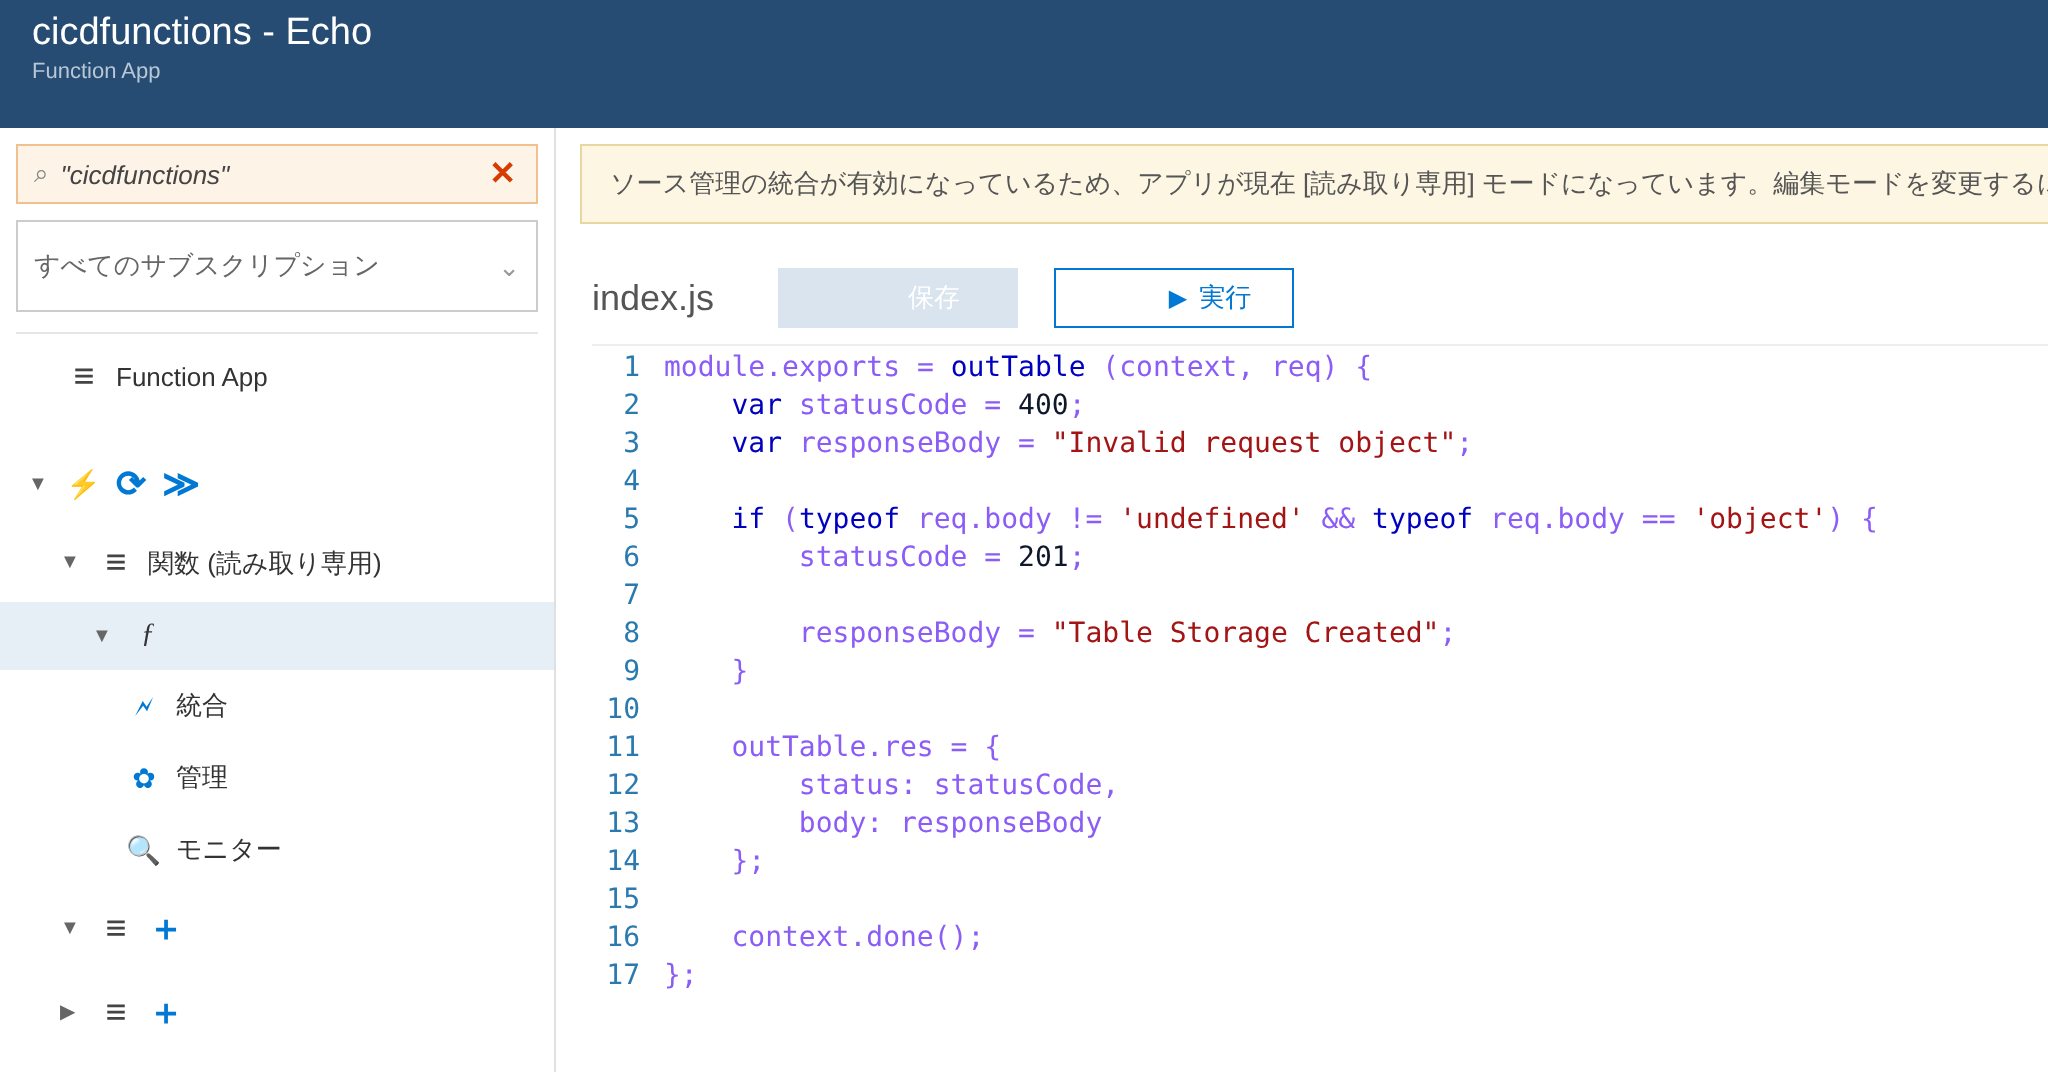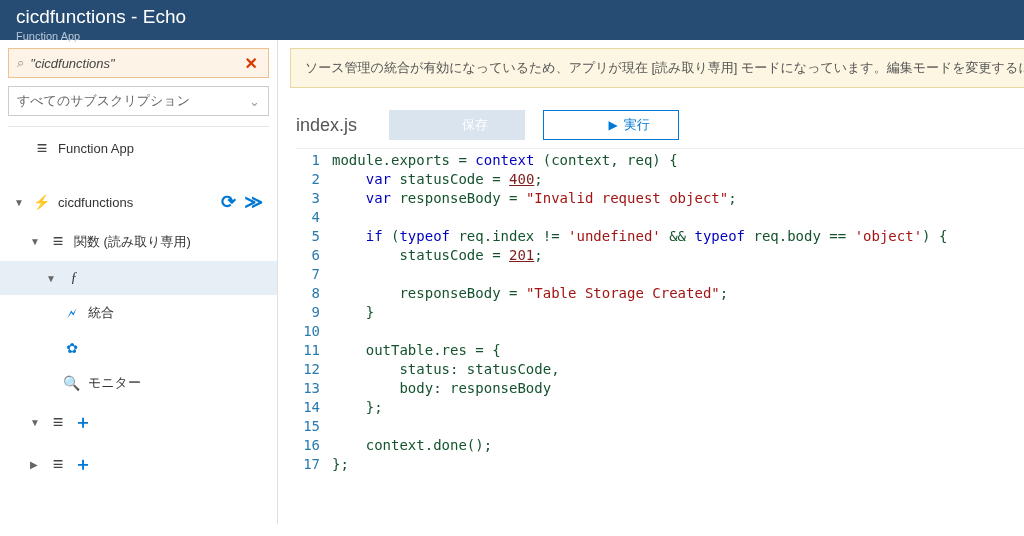--- a/index.html
+++ b/index.html
@@ -9,21 +9,21 @@
     background: #fff;
     width: 1024px;
     height: 536px;
     overflow: hidden;
     color: #333;
   }
   .topbar {
     background: #264c73;
     color: #fff;
     padding: 6px 16px 8px 16px;
-    height: 40px;
+    height: 64px;
   }
   .topbar-title {
     font-size: 19px;
     font-weight: 400;
     color: #fff;
   }
   .topbar-sub {
     font-size: 11px;
     color: #b8c6d6;
     margin-top: 2px;
@@ -55,21 +55,21 @@
     background: transparent;
     outline: none;
     font-size: 13px;
     font-style: italic;
     color: #444;
   }
   .searchbox .clear { color: #d83b01; font-weight: bold; cursor: pointer; padding: 0 2px; font-size:16px; }
   .combo {
     margin: 4px 8px 8px 8px;
     border: 1px solid #ccc;
-    height: 30px;
+    height: 46px;
     display: flex;
     align-items: center;
     padding: 0 8px;
     color: #666;
     position: relative;
   }
   .combo .chev { position: absolute; right: 8px; color: #999; }
   .side-item {
     display: flex;
     align-items: center;
@@ -128,21 +128,21 @@
     margin: 22px 0 4px 18px;
     gap: 18px;
   }
   .filename {
     font-size: 18px;
     color: #555;
     margin-right: 14px;
   }
   .btn {
     height: 30px;
-    width: 136px;
+    width: 120px;
     display: inline-flex;
     align-items: center;
     justify-content: center;
     font-size: 13px;
     cursor: pointer;
     padding-left: 36px;
   }
   .btn-save { background: #d9e4ee; color: #fff; border: none; }
   .btn-run { background: #fff; border: 1px solid #0078d4; color: #0078d4; }
   .btn-run .tri { margin-right: 6px; font-size:12px; }
@@ -157,23 +157,23 @@
   .code-line { display: flex; }
   .gutter {
     width: 36px;
     text-align: right;
     color: #2a7ab0;
     padding-right: 12px;
     user-select: none;
   }
   .code { white-space: pre; }
   .kw { color: #0000c0; }
-  .num { color: #7f1d1d; text-decoration: underline; }
+  .num { color: #0f172a; }
   .str { color: #a31515; }
-  .id { color: #14532d; }
+  .id { color: #8b5cf6; }
   .divider { border-top:1px solid #e6e6e6; margin:2px 8px;}
 </style>
 </head>
 <body>
 
 <div class="topbar">
   <div class="topbar-title">cicdfunctions - Echo</div>
   <div class="topbar-sub">Function App</div>
 </div>
 
@@ -196,21 +196,20 @@
       <span class="arrow"></span>
       <span class="sicon icon-bars"></span>
       <span class="slabel">Function App</span>
     </div>
 
     <div style="height:14px"></div>
 
     <div class="side-item level1">
       <span class="arrow">▼</span>
       <span class="sicon icon-lightning">⚡</span>
-      <span class="slabel">cicdfunctions</span>
       <span class="tail">
         <span>⟳</span>
         <span>≫</span>
       </span>
     </div>
 
     <div class="side-item level2">
       <span class="arrow">▼</span>
       <span class="sicon icon-bars"></span>
       <span class="slabel">関数 (読み取り専用)</span>
@@ -220,20 +219,21 @@
       <span class="arrow">▼</span>
       <span class="sicon icon-fn">ƒ</span>
     </div>
 
     <div class="side-item level4">
       <span class="sicon icon-blue">🗲</span>
       <span class="slabel">統合</span>
     </div>
     <div class="side-item level4">
       <span class="sicon icon-blue">✿</span>
+      <span class="slabel">管理</span>
     </div>
     <div class="side-item level4">
       <span class="sicon icon-blue">🔍</span>
       <span class="slabel">モニター</span>
     </div>
 
     <div class="side-item level2">
       <span class="arrow">▼</span>
       <span class="sicon icon-bars"></span>
       <span class="tail">
@@ -260,37 +260,37 @@
       </button>
       <button class="btn btn-run">
         <span class="tri">▶</span>
         <span>実行</span>
       </button>
     </div>
 
     <div class="editor" id="editor">
         <div class="code-line">
           <div class="gutter">1</div>
-          <div class="code"><span class="id">module</span><span class="id">.</span><span class="id">exports </span><span class="id">= </span><span class="kw">context</span><span class="id"> (context, req) {</span></div>
+          <div class="code"><span class="id">module</span><span class="id">.</span><span class="id">exports </span><span class="id">= </span><span class="kw">outTable</span><span class="id"> (context, req) {</span></div>
         </div>
         <div class="code-line">
           <div class="gutter">2</div>
           <div class="code"><span class="id">    </span><span class="kw">var</span><span class="id"> statusCode = </span><span class="num">400</span><span class="id">;</span></div>
         </div>
         <div class="code-line">
           <div class="gutter">3</div>
           <div class="code"><span class="id">    </span><span class="kw">var</span><span class="id"> responseBody = </span><span class="str">"Invalid request object"</span><span class="id">;</span></div>
         </div>
         <div class="code-line">
           <div class="gutter">4</div>
           <div class="code"><span class="id"></span></div>
         </div>
         <div class="code-line">
           <div class="gutter">5</div>
-          <div class="code"><span class="id">    </span><span class="kw">if</span><span class="id"> (</span><span class="kw">typeof</span><span class="id"> req.index != </span><span class="str">'undefined'</span><span class="id"> &amp;&amp; </span><span class="kw">typeof</span><span class="id"> req.body == </span><span class="str">'object'</span><span class="id">) {</span></div>
+          <div class="code"><span class="id">    </span><span class="kw">if</span><span class="id"> (</span><span class="kw">typeof</span><span class="id"> req.body != </span><span class="str">'undefined'</span><span class="id"> &amp;&amp; </span><span class="kw">typeof</span><span class="id"> req.body == </span><span class="str">'object'</span><span class="id">) {</span></div>
         </div>
         <div class="code-line">
           <div class="gutter">6</div>
           <div class="code"><span class="id">        statusCode = </span><span class="num">201</span><span class="id">;</span></div>
         </div>
         <div class="code-line">
           <div class="gutter">7</div>
         </div>
         <div class="code-line">
           <div class="gutter">8</div>

